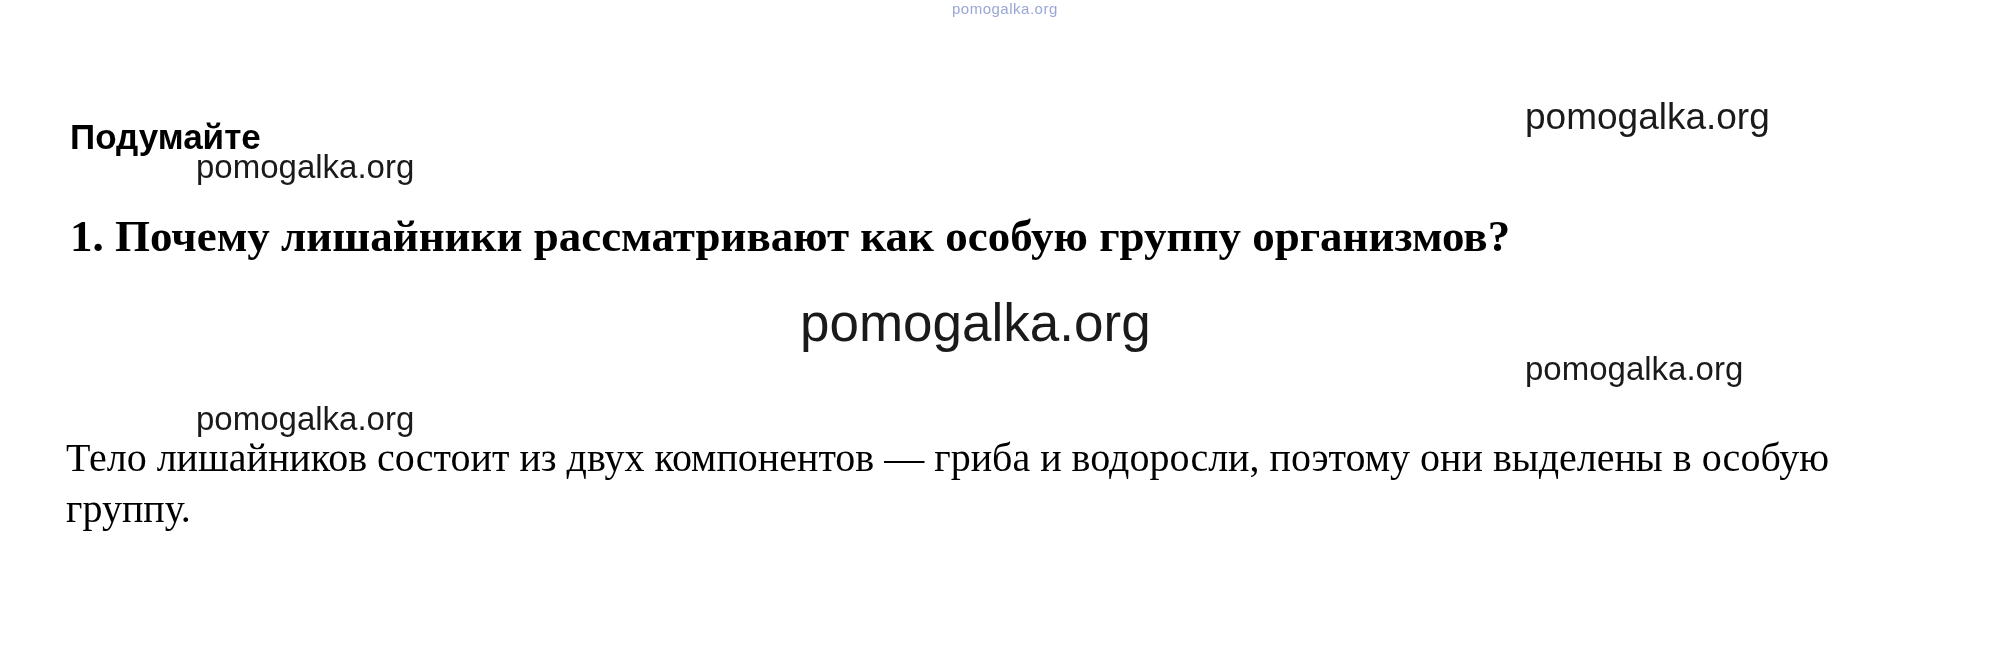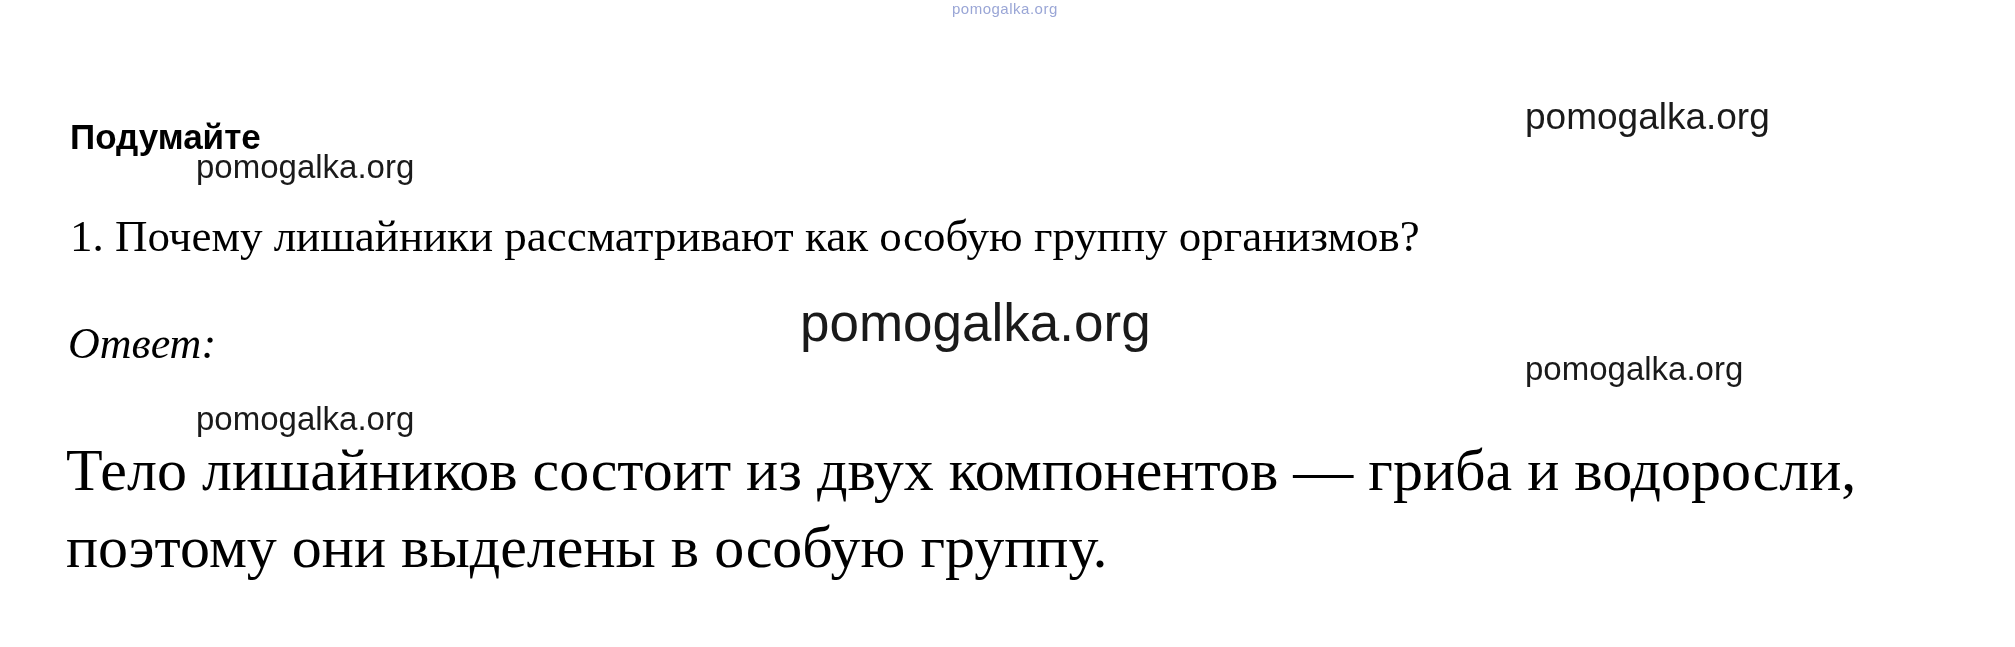--- a/index.html
+++ b/index.html
@@ -48,59 +48,58 @@
     font-family: "Liberation Sans", sans-serif;
     font-weight: bold;
     font-size: 35px;
     white-space: nowrap;
   }
   #question {
     position: absolute;
     left: 70px;
     top: 210px;
     font-family: "Liberation Serif", serif;
-    font-weight: normal;
+    font-weight: bold;
     font-size: 45px;
     white-space: nowrap;
   }
   #answer-label {
     position: absolute;
     left: 68px;
     top: 318px;
     font-family: "Liberation Serif", serif;
     font-style: italic;
     font-size: 44px;
     white-space: nowrap;
   }
   #answer-body {
     position: absolute;
     left: 66px;
     top: 432px;
     width: 1820px;
     font-family: "Liberation Serif", serif;
-    font-size: 60px;
+    font-size: 40px;
     line-height: 1.28;
   }
 </style>
 </head>
 <body>
 
 <div class="page">
 
   <span class="wm-tiny" id="wm-top">pomogalka.org</span>
 
   <h1 id="heading">Подумайте</h1>
 
   <span class="wm" id="wm-right-top">pomogalka.org</span>
 
   <span class="wm" id="wm-under-title">pomogalka.org</span>
 
   <div id="question">1. Почему лишайники рассматривают как особую группу организмов?</div>
 
-  <div id="answer-label">Ответ:</div>
 
   <span class="wm" id="wm-center">pomogalka.org</span>
 
   <span class="wm" id="wm-right-mid">pomogalka.org</span>
 
   <span class="wm" id="wm-left-low">pomogalka.org</span>
 
   <div id="answer-body">Тело лишайников состоит из двух компонентов — гриба и водоросли, поэтому они выделены в особую группу.</div>
 
 </div>

